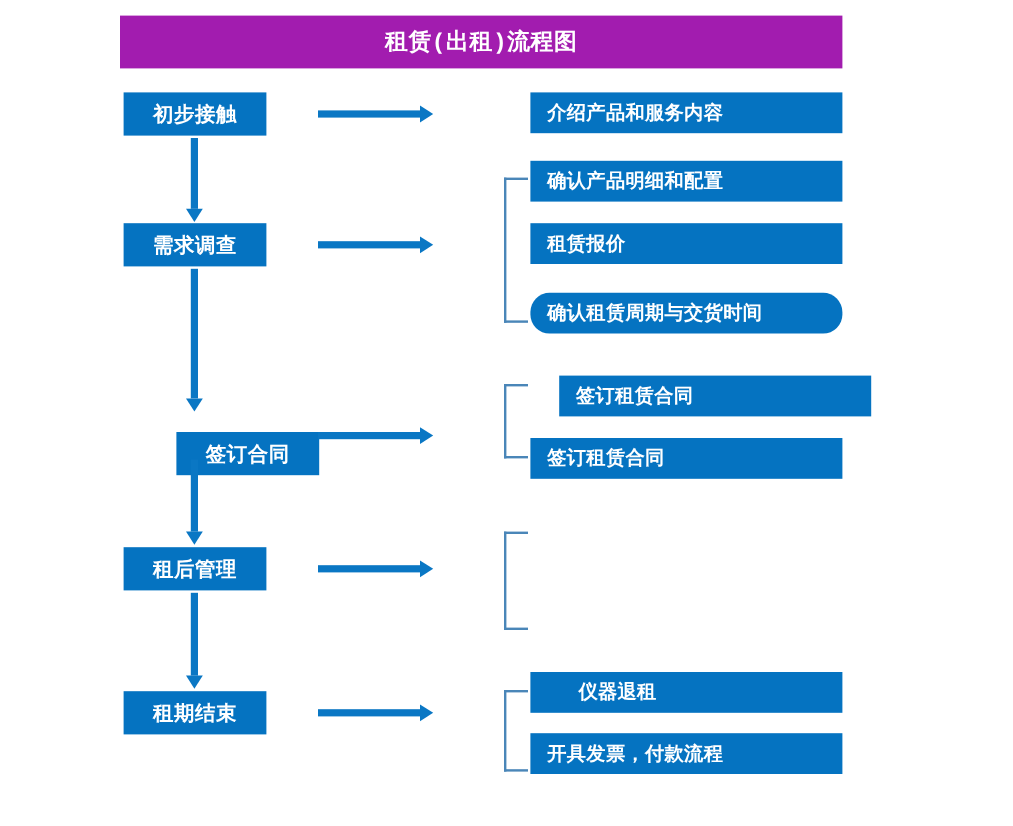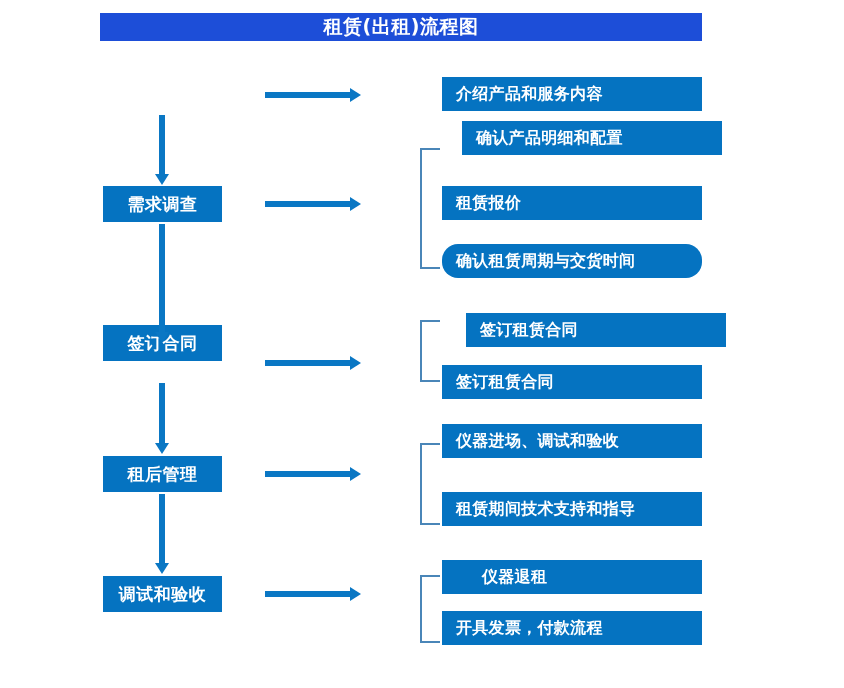--- a/index.html
+++ b/index.html
@@ -15,29 +15,30 @@
     width: 844px;
     height: 688px;
     background: #ffffff;
     overflow: hidden;
   }
   .title-bar {
     position: absolute;
     left: 100px;
     top: 13px;
     width: 602px;
-    height: 28px;
-    background: #1d4ed8;
+    height: 44px;
+    background: #a21caf;
     color: #ffffff;
     font-size: 19px;
     font-weight: bold;
     display: flex;
     align-items: center;
     justify-content: center;
     letter-spacing: 0.5px;
+    font-family: Liberation Mono, monospace;
   }
   .stage-box {
     position: absolute;
     left: 103px;
     width: 119px;
     height: 36px;
     background: #0573c1;
     color: #ffffff;
     font-size: 17px;
     font-weight: bold;
@@ -117,24 +118,25 @@
     pointer-events: none;
   }
 </style>
 </head>
 <body>
 
 <div id="canvas">
 
   <div class="title-bar">租赁(出租)流程图</div>
 
+  <div class="stage-box" style="top:77px;">初步接触</div>
   <div class="stage-box" style="top:186px;">需求调查</div>
-  <div class="stage-box" style="top:325px;">签订合同</div>
+  <div class="stage-box" style="top:360px;margin-left:44px;">签订合同</div>
   <div class="stage-box" style="top:456px;">租后管理</div>
-  <div class="stage-box" style="top:576px;">调试和验收</div>
+  <div class="stage-box" style="top:576px;">租期结束</div>
 
   <div class="v-arrow" style="left:155px; top:115px; height:70px;">
     <div class="shaft" style="height:59px;"></div>
     <div class="head" style="top:59px;"></div>
   </div>
   <div class="v-arrow" style="left:155px; top:224px; height:119px;">
     <div class="shaft" style="height:108px;"></div>
     <div class="head" style="top:108px;"></div>
   </div>
   <div class="v-arrow" style="left:155px; top:383px; height:71px;">
@@ -166,23 +168,21 @@
     <div class="shaft" style="width:85px;"></div>
     <div class="head" style="left:85px;"></div>
   </div>
 
   <div class="bracket" style="top:148px; height:121px;"></div>
   <div class="bracket" style="top:320px; height:62px;"></div>
   <div class="bracket" style="top:443px; height:82px;"></div>
   <div class="bracket" style="top:575px; height:68px;"></div>
 
   <div class="detail-box" style="top:77px;">介绍产品和服务内容</div>
-  <div class="detail-box" style="top:121px;margin-left:20px;">确认产品明细和配置</div>
+  <div class="detail-box" style="top:134px;">确认产品明细和配置</div>
   <div class="detail-box" style="top:186px;">租赁报价</div>
   <div class="detail-box" style="top:244px;border-radius:16px;">确认租赁周期与交货时间</div>
   <div class="detail-box" style="top:313px;margin-left:24px;">签订租赁合同</div>
   <div class="detail-box" style="top:365px;">签订租赁合同</div>
-  <div class="detail-box" style="top:424px;">仪器进场、调试和验收</div>
-  <div class="detail-box" style="top:492px;">租赁期间技术支持和指导</div>
   <div class="detail-box" style="top:560px;padding-left:40px;">仪器退租</div>
   <div class="detail-box" style="top:611px;">开具发票，付款流程</div>
 
 </div>
 
 </body></html>

